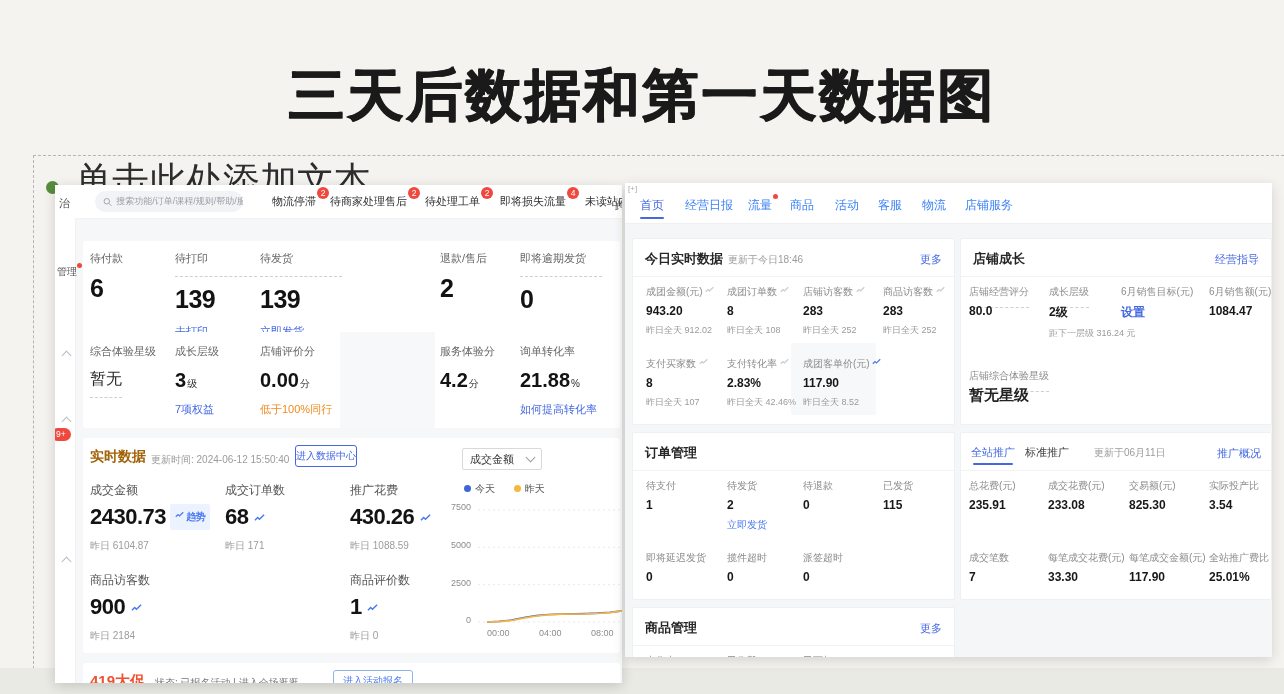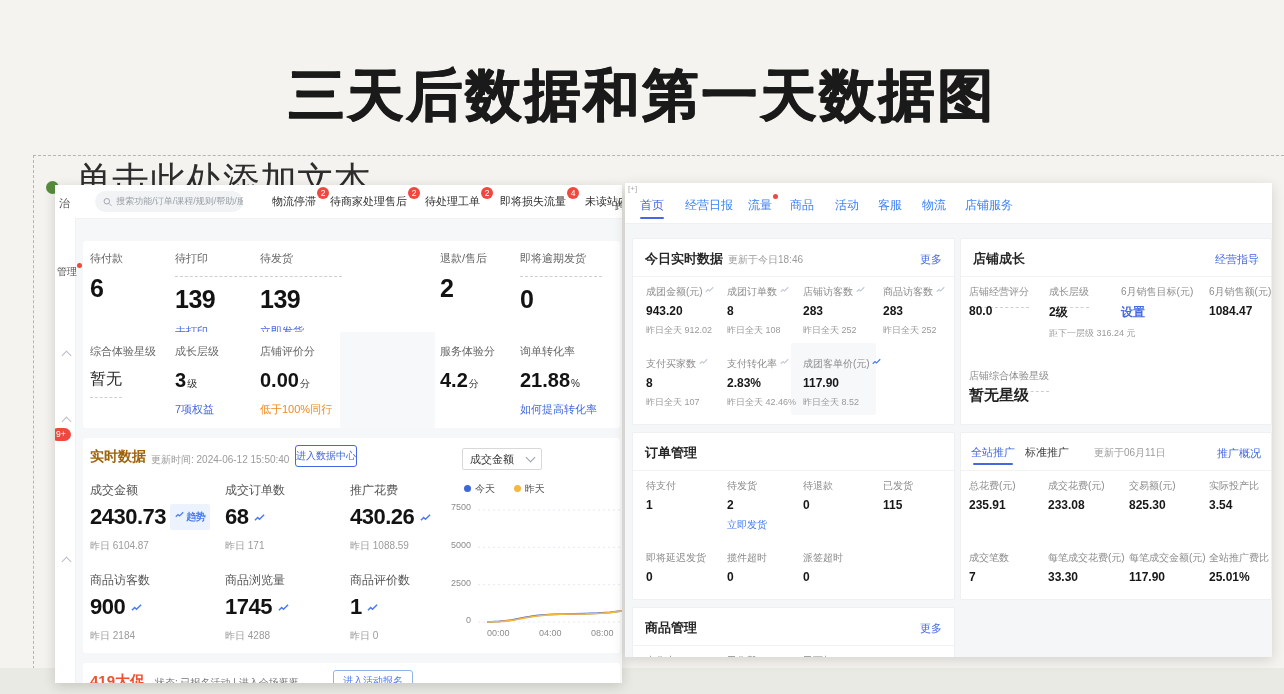--- a/index.html
+++ b/index.html
@@ -211,27 +211,20 @@
           </svg></div>
       <div class="s">昨日 1088.59</div>
     </div>
     <div class="abs rt-cell" style="left:7px;top:134px">
       <div class="l">商品访客数</div>
       <div class="v"><span>900</span> <svg class="trend" width="11" height="11" viewBox="0 0 12 12">
             <polyline points="1,9 4,6 6,8 11,3" fill="none" stroke="currentColor" stroke-width="1.6"></polyline>
           </svg></div>
       <div class="s">昨日 2184</div>
     </div>
-    <div class="abs rt-cell" style="left:142px;top:134px">
-      <div class="l">商品浏览量</div>
-      <div class="v"><span>1745</span> <svg class="trend" width="11" height="11" viewBox="0 0 12 12">
-            <polyline points="1,9 4,6 6,8 11,3" fill="none" stroke="currentColor" stroke-width="1.6"></polyline>
-          </svg></div>
-      <div class="s">昨日 4288</div>
-    </div>
     <div class="abs rt-cell" style="left:267px;top:134px">
       <div class="l">商品评价数</div>
       <div class="v"><span>1</span> <svg class="trend" width="11" height="11" viewBox="0 0 12 12">
             <polyline points="1,9 4,6 6,8 11,3" fill="none" stroke="currentColor" stroke-width="1.6"></polyline>
           </svg></div>
       <div class="s">昨日 0</div>
     </div>
 
     <div class="abs chart-select">
       <span>成交金额</span>

